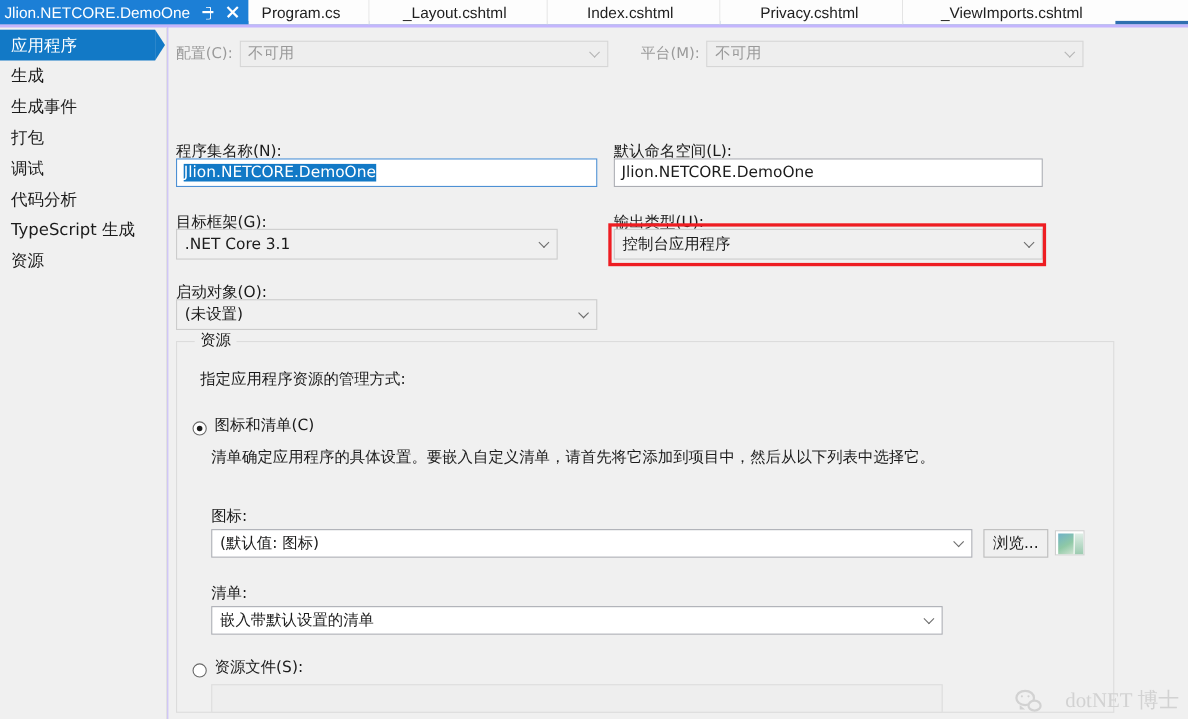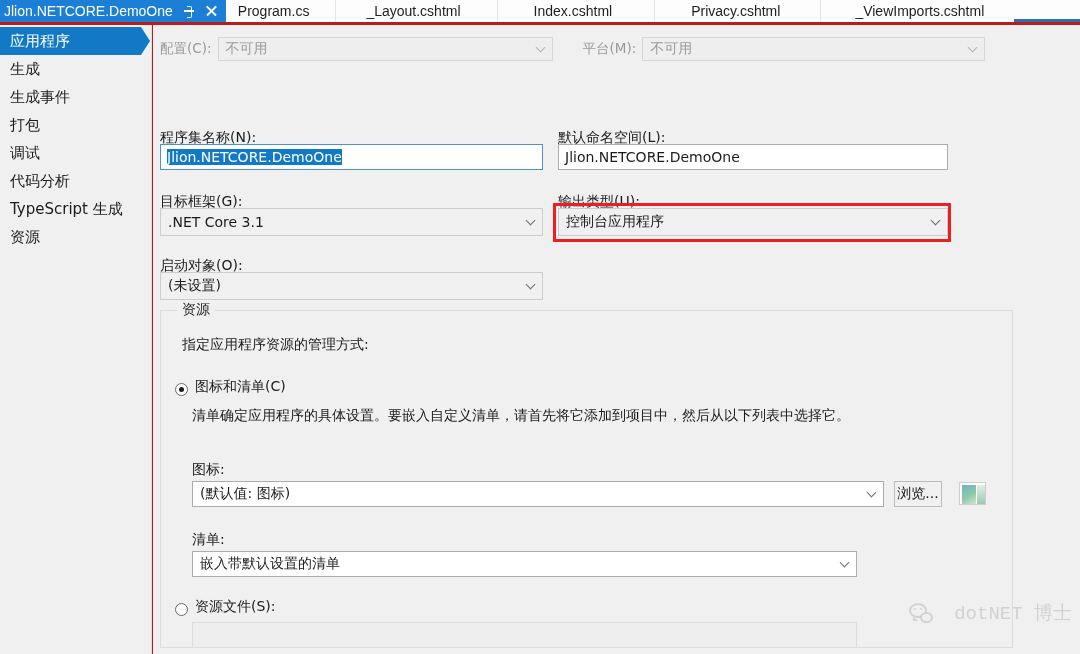--- a/index.html
+++ b/index.html
@@ -3,21 +3,21 @@
 <meta charset="utf-8">
 <style>
   * { box-sizing: border-box; }
   html, body {
     margin: 0; padding: 0;
     width: 1080px; height: 654px;
     background: #f0f0f0;
     font-family: "Liberation Sans", "DejaVu Sans", sans-serif;
     overflow: hidden;
   }
-  #app { position: relative; width: 1080px; height: 654px; background: #b91c1c; }
+  #app { position: relative; width: 1080px; height: 654px; background: #c4b5fd; }
 
   
   .tabstrip {
     position: absolute; left: 0; top: 0; width: 1080px; height: 22px;
     background: #fdfdfd;
     border-bottom: 3px solid #2e6fb0;
     display: flex; align-items: stretch;
   }
   .tab {
     display: flex; align-items: center; height: 22px;
@@ -162,24 +162,24 @@
     background: linear-gradient(180deg, #dfeee6 0%, #9ccbb0 100%);
   }
 
   .input-disabled {
     position: absolute; height: 26px; background: #eeeeee;
     border: 1px solid #dcdcdc;
   }
 
   
   .watermark {
-    position: absolute; right: 8px; bottom: 28px;
+    position: absolute; right: 8px; bottom: 4px;
     display: flex; align-items: center; gap: 21px;
     color: #d2d2d2; font-size: 19px;
-    font-family: Liberation Mono, monospace;
+    font-family: Liberation Serif, serif;
     user-select: none;
   }
   .wechat {
     width: 24px; height: 20px; position: relative; flex: none;
   }
   .wechat .b1 {
     position: absolute; left: 0; top: 0; width: 18px; height: 15px;
     border: 2px solid #d2d2d2; border-radius: 50%;
   }
   .wechat .b1::after {
@@ -273,21 +273,21 @@
     <div class="textinput focused" style="left:7px; top:119px; width:383px;">
       <span class="sel-text">Jlion.NETCORE.DemoOne</span>
     </div>
 
     <div class="field-label" style="left:405px; top:104px;">默认命名空间(L):</div>
     <div class="textinput" style="left:405px; top:119px; width:390px;">
       <span>Jlion.NETCORE.DemoOne</span>
     </div>
 
     <div class="field-label" style="left:7px; top:168px;">目标框架(G):</div>
-    <div class="combo" style="position:absolute; left:7px; top:183px; width:383px; height:28px;">
+    <div class="combo" style="position:absolute; left:7px; top:183px; width:347px; height:28px;">
       <span>.NET Core 3.1</span>
       <span class="chev"></span>
     </div>
 
     <div class="field-label" style="left:405px; top:168px;text-align:right;">输出类型(U):</div>
     <div class="combo" style="position:absolute; left:405px; top:183px; width:390px; height:28px;">
       <span>控制台应用程序</span>
       <span class="chev"></span>
     </div>
     <div class="redbox" style="left:400px; top:178px; width:398px; height:39px;"></div>
@@ -308,21 +308,21 @@
         <span class="radio-label">图标和清单(C)</span>
       </div>
 
       <div class="gp-text" style="left:31px; top:96px;">清单确定应用程序的具体设置。要嵌入自定义清单，请首先将它添加到项目中，然后从以下列表中选择它。</div>
 
       <div class="gp-text" style="left:31px; top:150px;">图标:</div>
       <div class="combo" style="position:absolute; left:31px; top:170px; width:692px; height:26px; background:#ffffff; border-color:#abadb3;">
         <span>(默认值: 图标)</span>
         <span class="chev"></span>
       </div>
-      <div class="btn" style="left:733px; top:170px; width:48px;">
+      <div class="btn" style="left:733px; top:170px; width:59px;">
         <span>浏览...</span>
       </div>
       <div class="icon-preview" style="left:798px; top:171px;">
         <span class="ip-a"></span>
         <span class="ip-b"></span>
       </div>
 
       <div class="gp-text" style="left:31px; top:220px;">清单:</div>
       <div class="combo" style="position:absolute; left:31px; top:240px; width:665px; height:26px; background:#ffffff; border-color:#abadb3;">
         <span>嵌入带默认设置的清单</span>

